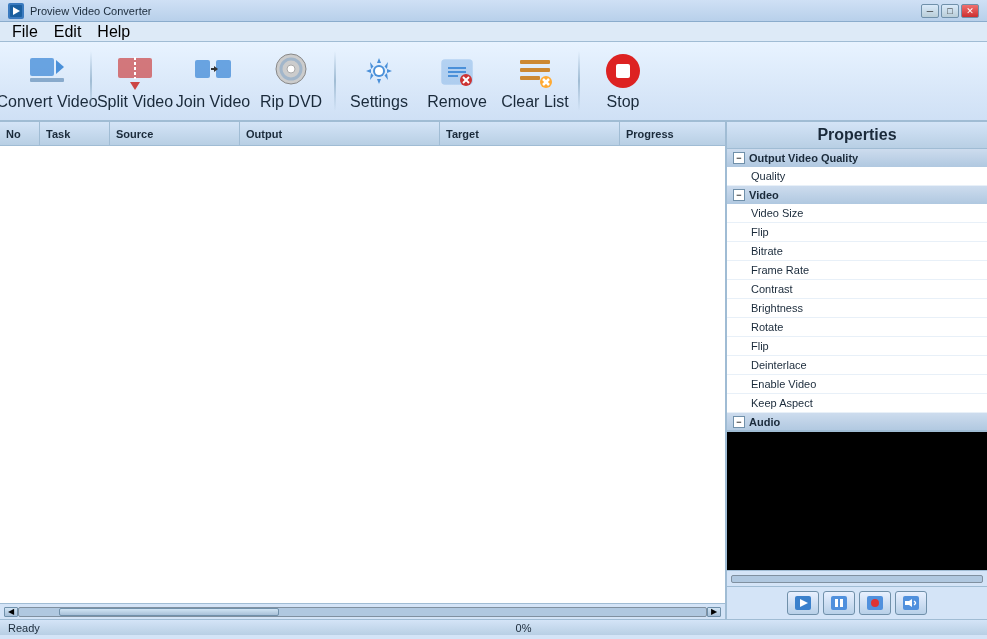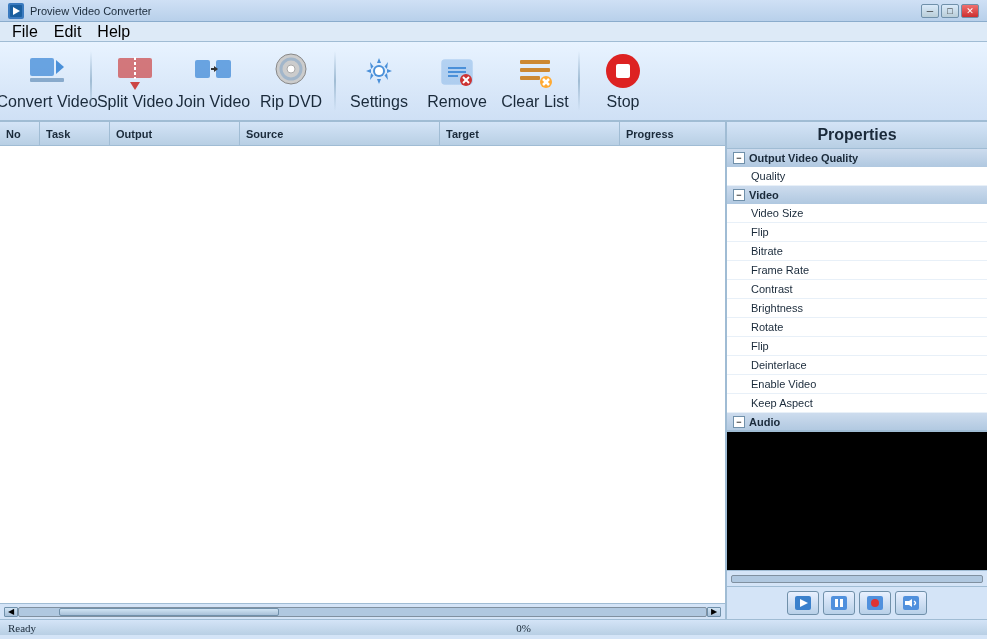--- a/index.html
+++ b/index.html
@@ -269,21 +269,20 @@
     }
 
     
     #status-bar {
       background: linear-gradient(to bottom, #d4e4f7, #b8cfe4);
       height: 16px;
       display: flex;
       align-items: center;
       border-top: 1px solid #a0bcd4;
       padding: 0 8px;
-      font-family: Liberation Serif, serif;
     }
     #status-text {
       font-size: 11px;
       color: #1a2a3a;
       flex: 0 0 auto;
       min-width: 60px;
     }
     #progress-section {
       flex: 1;
       display: flex;
@@ -467,22 +466,22 @@
 
 </div>
 
 <div id="main-area">
 
   <div id="task-area">
 
     <div id="table-header">
       <div class="table-col-header">No</div>
       <div class="table-col-header">Task</div>
+      <div class="table-col-header">Source</div>
       <div class="table-col-header">Output</div>
-      <div class="table-col-header">Source</div>
       <div class="table-col-header">Target</div>
       <div class="table-col-header">Progress</div>
     </div>
 
     <div id="table-body">
     </div>
 
     <div id="h-scroll-bar">
       <div class="scroll-arrow">◀</div>
       <div id="h-scroll-track">

